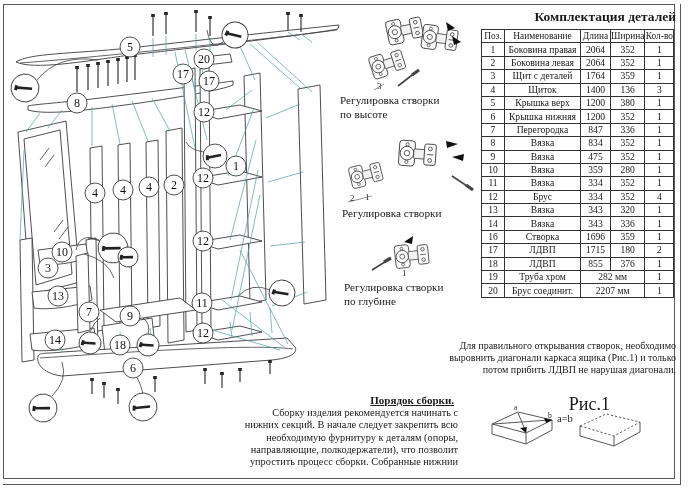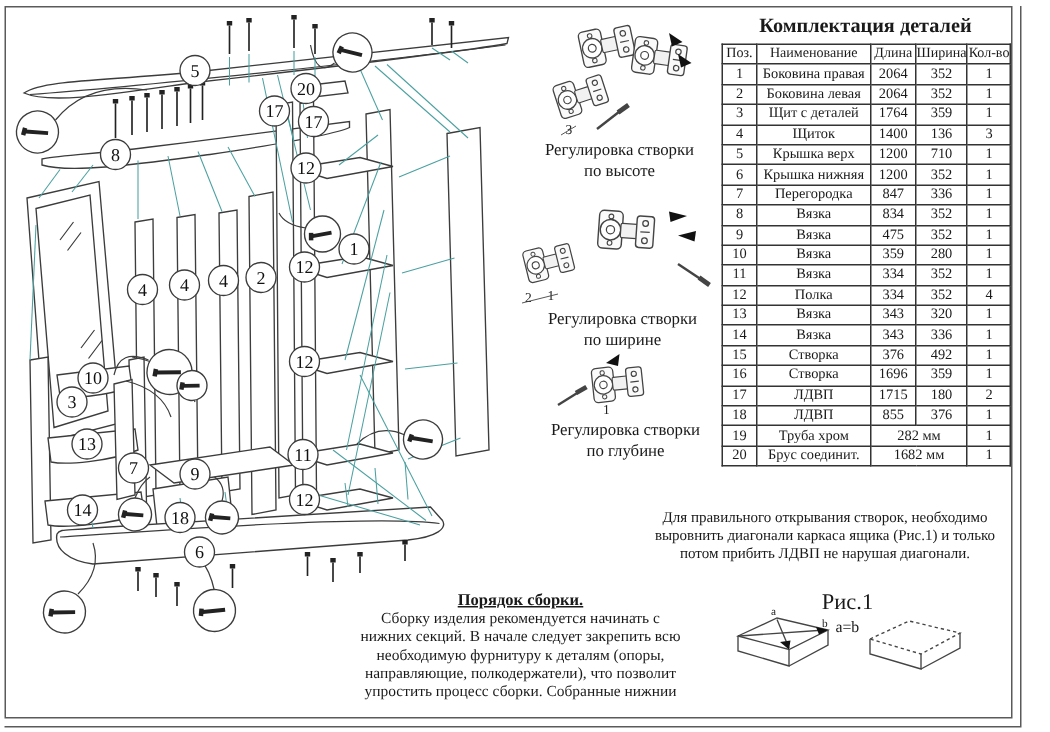--- a/index.html
+++ b/index.html
@@ -3,33 +3,33 @@
 <meta charset="utf-8">
 <style>
   html,body{margin:0;padding:0;background:#e8e8e8;}
   #page{position:relative;width:700px;height:488px;background:#ffffff;overflow:hidden;
         font-family:"Liberation Serif","DejaVu Serif",serif;color:#1a1a1a;}
   .frame{position:absolute;left:3px;top:4px;width:670px;height:473px;border:1px solid #5a5a5a;pointer-events:none;}
   .frame2v{position:absolute;left:680px;top:4px;width:1px;height:480px;background:#5a5a5a;}
   .frame2h{position:absolute;left:3px;top:484px;width:678px;height:1px;background:#5a5a5a;}
   svg{position:absolute;left:0;top:0;}
   .abs{position:absolute;}
-  .ctr{text-align:center;}
+  .ctr{text-align:right;}
   #parts-title{left:478px;top:9px;width:198px;font-weight:bold;font-size:13.5px;}
   #parts-table{left:481px;top:29px;border-collapse:collapse;table-layout:fixed;}
   #parts-table td,#parts-table th{border:1px solid #333;font-weight:normal;
       font-size:9.6px;text-align:center;padding:0;height:12.4px;line-height:10px;
       overflow:hidden;white-space:nowrap;}
   #parts-table th{font-size:9.4px;}
   #note-block{left:424px;top:340px;width:252px;font-size:10px;line-height:12px;}
-  #fig-label{left:520px;top:394px;width:90px;font-size:15px;}
+  #fig-label{left:520px;top:394px;width:90px;font-size:18px;}
   #fig-eq{left:557px;top:413px;font-size:10.5px;}
   #assembly-title{left:240px;top:394px;width:214px;font-weight:bold;font-size:11px;text-decoration:underline;}
   #assembly-body{left:236px;top:407px;width:222px;font-size:10.3px;line-height:12.3px;}
-  .adj-caption{width:146px;font-size:11.2px;line-height:14px;text-align:center;}
+  .adj-caption{width:146px;font-size:11.2px;line-height:14px;text-align:left;}
   #adj-cap-0{left:340px;top:93px;}
   #adj-cap-1{left:342px;top:206px;}
   #adj-cap-2{left:344px;top:280px;}
 </style>
 </head>
 <body>
 
 <div id="page">
 
   <svg id="artwork" width="700" height="488" viewBox="0 0 700 488">
@@ -422,21 +422,21 @@
           <td>4</td>
           <td>Щиток</td>
           <td>1400</td>
           <td>136</td>
           <td>3</td>
         </tr>
         <tr>
           <td>5</td>
           <td>Крышка верх</td>
           <td>1200</td>
-          <td>710</td>
+          <td>380</td>
           <td>1</td>
         </tr>
         <tr>
           <td>6</td>
           <td>Крышка нижняя</td>
           <td>1200</td>
           <td>352</td>
           <td>1</td>
         </tr>
         <tr>
@@ -469,44 +469,37 @@
         </tr>
         <tr>
           <td>11</td>
           <td>Вязка</td>
           <td>334</td>
           <td>352</td>
           <td>1</td>
         </tr>
         <tr>
           <td>12</td>
-          <td>Полка</td>
+          <td>Брус</td>
           <td>334</td>
           <td>352</td>
           <td>4</td>
         </tr>
         <tr>
           <td>13</td>
           <td>Вязка</td>
           <td>343</td>
           <td>320</td>
           <td>1</td>
         </tr>
         <tr>
           <td>14</td>
           <td>Вязка</td>
           <td>343</td>
           <td>336</td>
-          <td>1</td>
-        </tr>
-        <tr>
-          <td>15</td>
-          <td>Створка</td>
-          <td>376</td>
-          <td>492</td>
           <td>1</td>
         </tr>
         <tr>
           <td>16</td>
           <td>Створка</td>
           <td>1696</td>
           <td>359</td>
           <td>1</td>
         </tr>
         <tr>
@@ -525,38 +518,37 @@
         </tr>
         <tr>
           <td>19</td>
           <td>Труба хром</td>
           <td colspan="2">282 мм</td>
           <td>1</td>
         </tr>
         <tr>
           <td>20</td>
           <td>Брус соединит.</td>
-          <td colspan="2">1682 мм</td>
+          <td colspan="2">2207 мм</td>
           <td>1</td>
         </tr>
       </tbody>
   </table>
 
   <div id="note-block" class="abs ctr">Для правильного открывания  створок, необходимо выровнить диагонали каркаса ящика (Рис.1) и только потом прибить ЛДВП не нарушая диагонали.</div>
   <div id="fig-label" class="abs ctr">Рис.1</div>
   <div id="fig-eq" class="abs">a=b</div>
 
   <div id="assembly-body" class="abs ctr">Сборку изделия рекомендуется начинать с нижних секций. В начале следует закрепить всю необходимую фурнитуру к деталям (опоры, направляющие, полкодержатели), что позволит упростить процесс сборки. Собранные нижнии</div>
   <div id="assembly-title" class="abs ctr">Порядок сборки.</div>
 
   <div id="adj-cap-0" class="abs adj-caption">
     <div>Регулировка створки</div>
     <div>по высоте</div>
   </div>
   <div id="adj-cap-1" class="abs adj-caption">
     <div>Регулировка створки</div>
-    <div>по ширине</div>
   </div>
   <div id="adj-cap-2" class="abs adj-caption">
     <div>Регулировка створки</div>
     <div>по глубине</div>
   </div>
 </div>
 
 </body></html>

